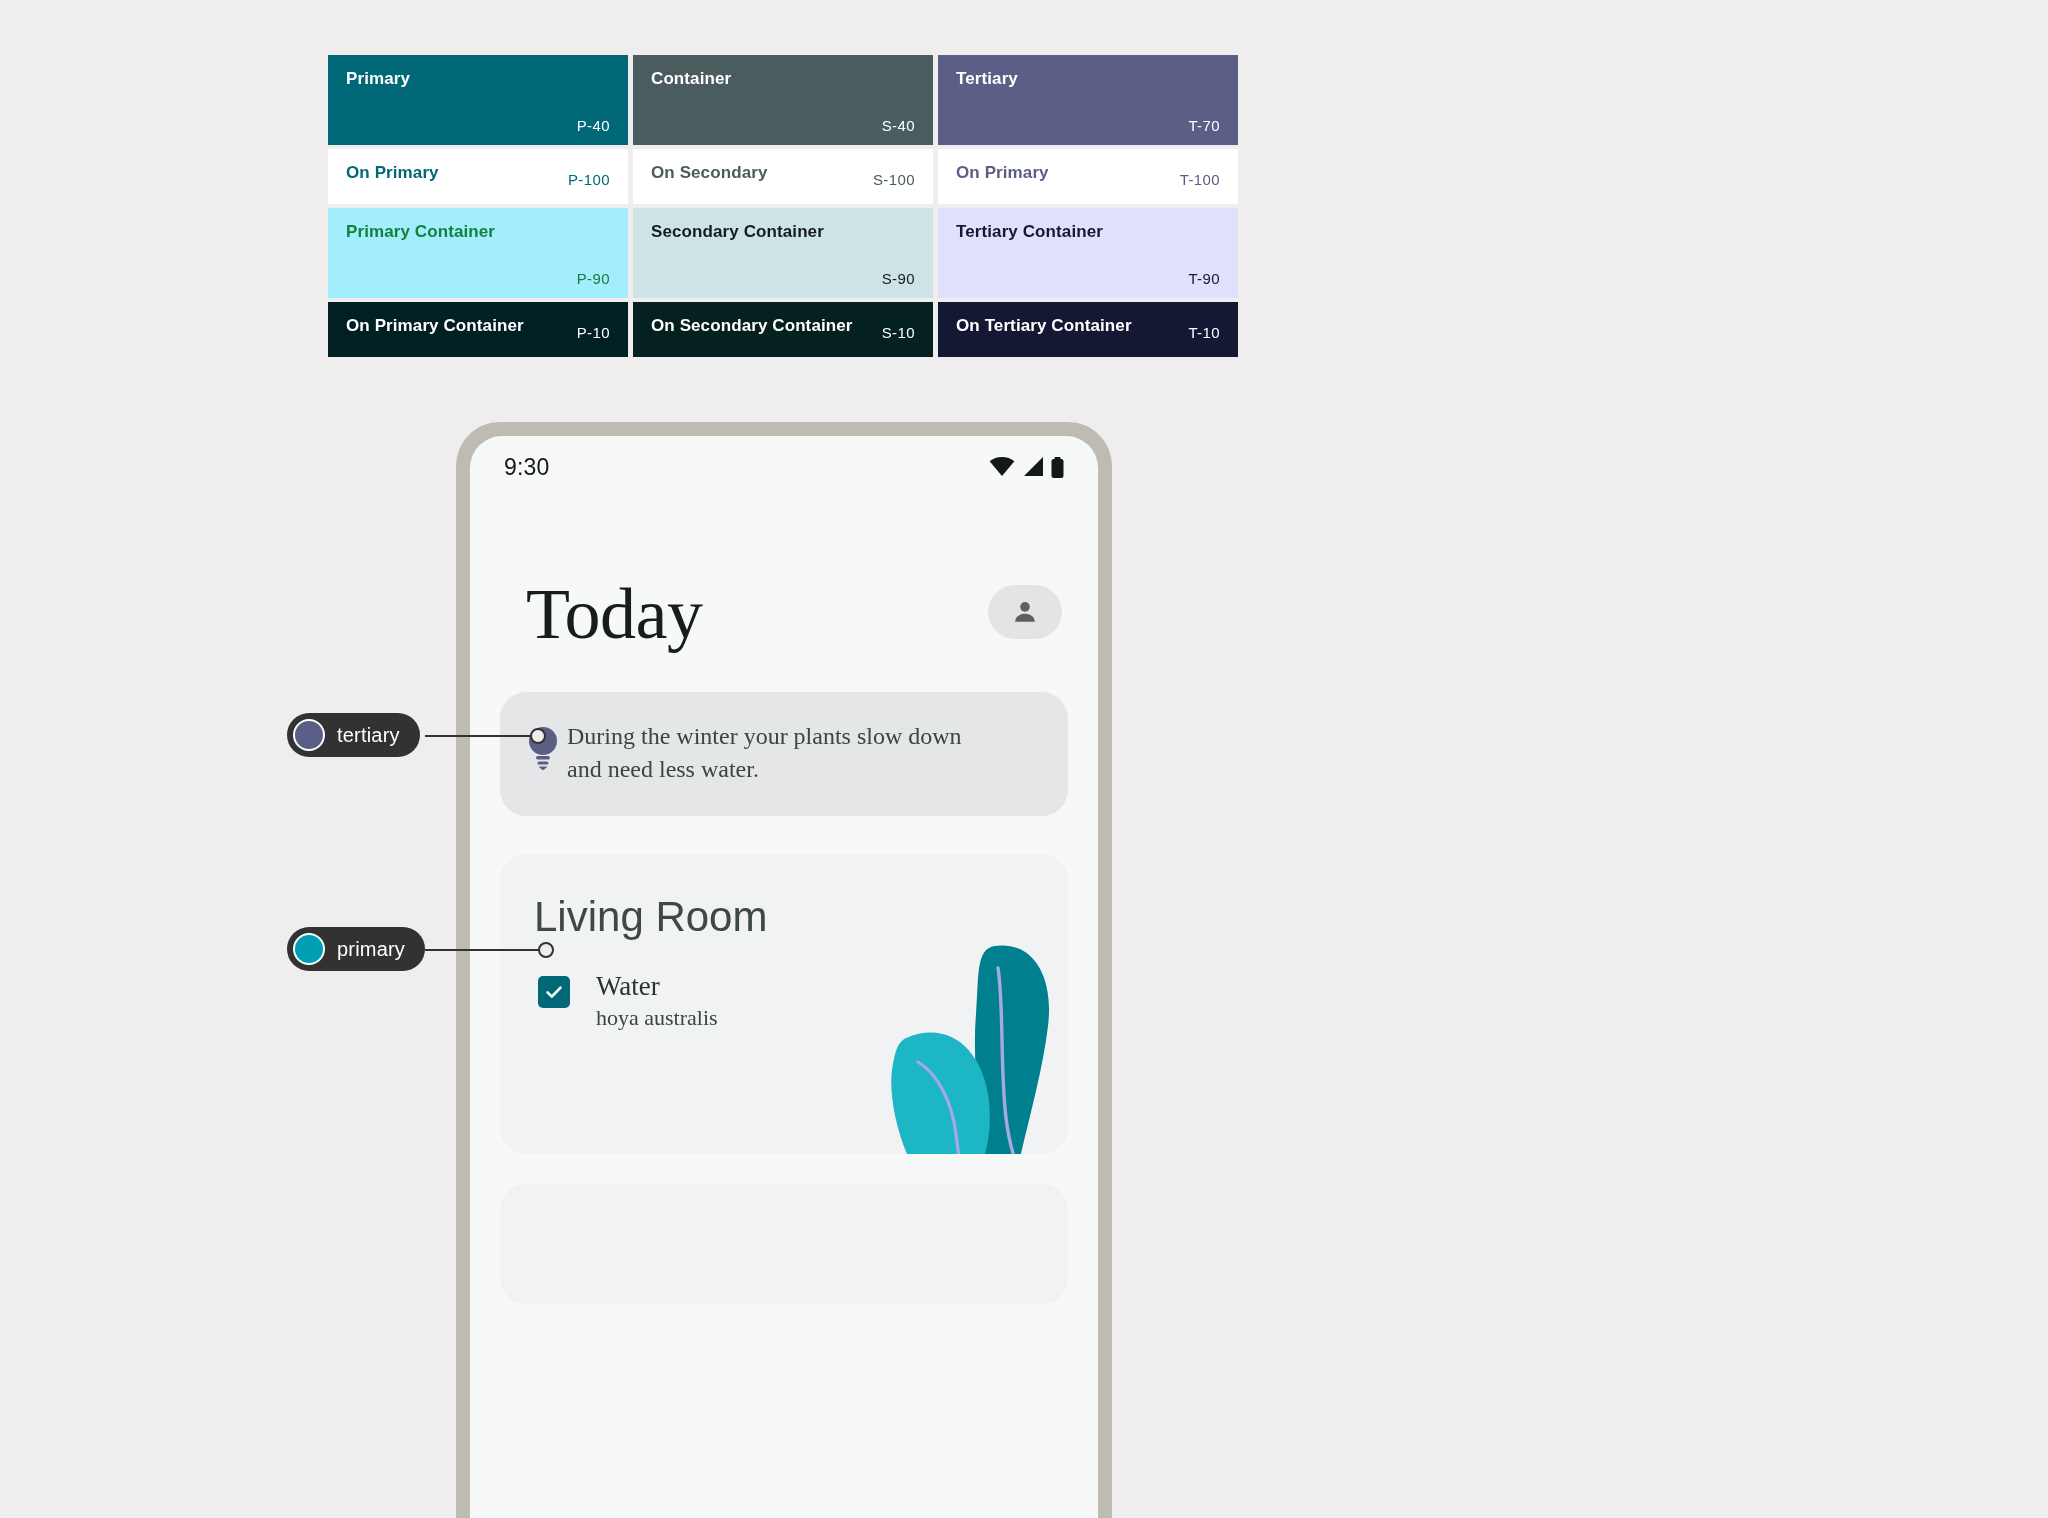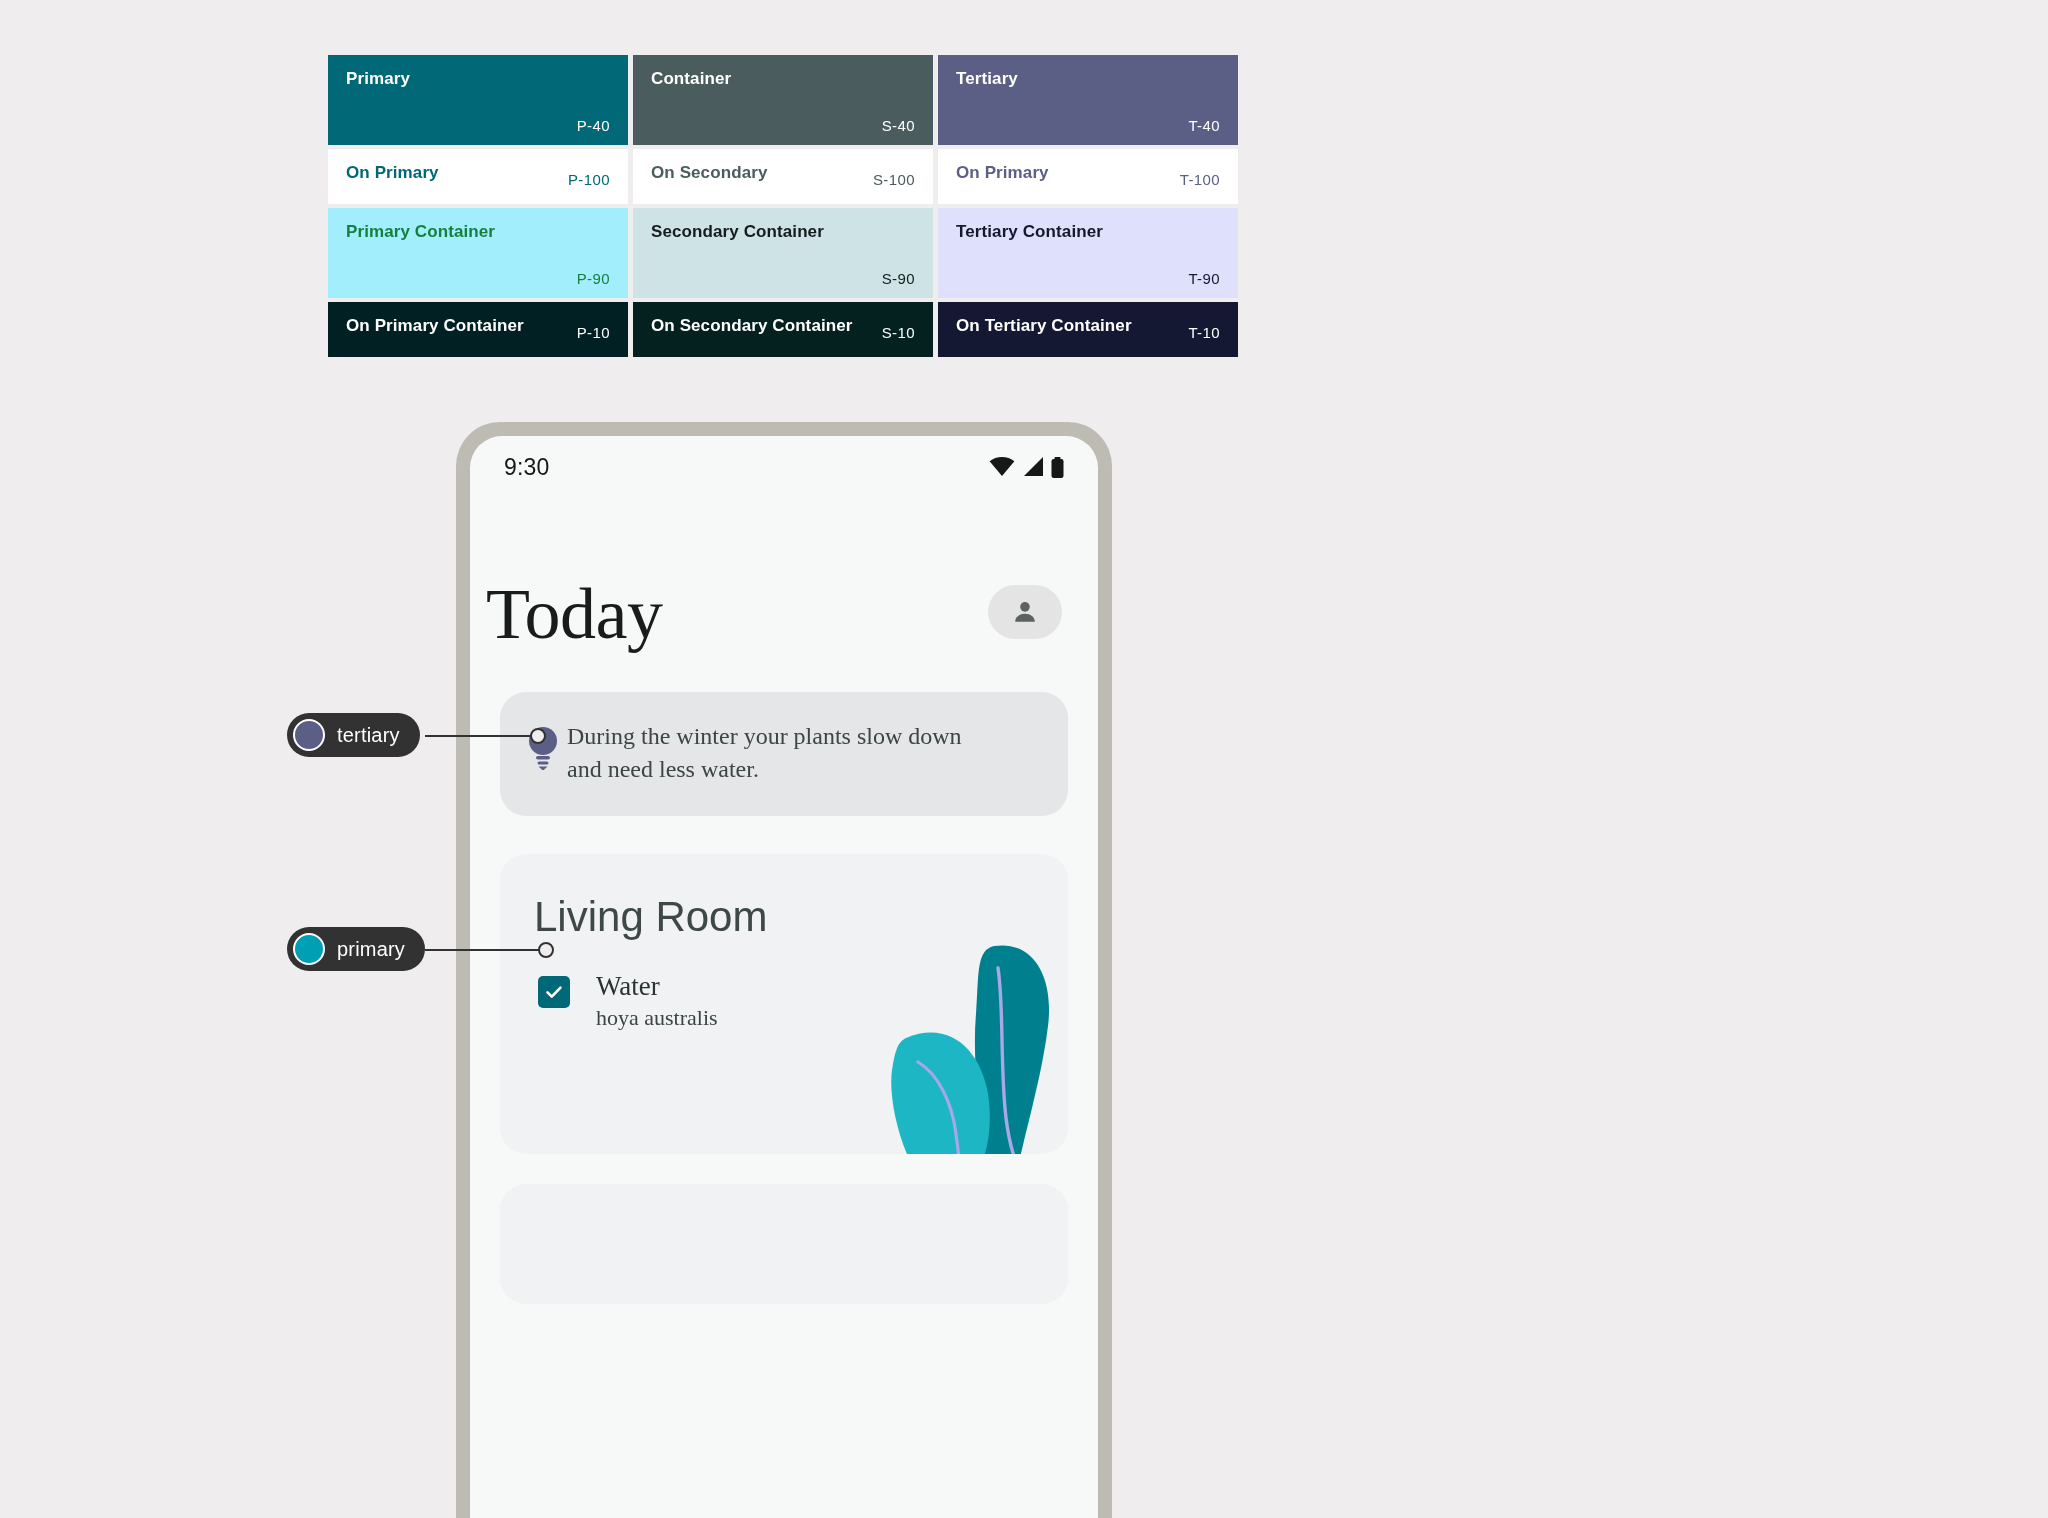--- a/index.html
+++ b/index.html
@@ -87,21 +87,22 @@
     letter-spacing: 0.2px;
   }
   #status-icons { display: flex; align-items: center; gap: 7px; }
   .sicon { display: block; }
 
   
   #app-header {
     display: flex;
     align-items: center;
     justify-content: space-between;
-    padding: 78px 36px 0 16px;
+    padding: 78px 36px 0 24px;
+    margin-left: 32px;
   }
   #page-title {
     font-family: "Liberation Serif", serif;
     font-size: 72px;
     line-height: 76px;
     font-weight: 400;
     color: #191C1C;
     letter-spacing: -0.5px;
   }
   #avatar-button {
@@ -271,21 +272,21 @@
       </div>
       <div class="swatch sw-short" style="background:#05211F;color:#FFFFFF">
         <div class="sw-name">On Secondary Container</div>
         <div class="sw-code">S-10</div>
       </div>
     </div>
 
     <div class="swatch-col">
       <div class="swatch sw-tall" style="background:#5B5F85;color:#FFFFFF">
         <div class="sw-name">Tertiary</div>
-        <div class="sw-code">T-40</div>
+        <div class="sw-code">T-70</div>
       </div>
       <div class="swatch sw-short" style="background:#FFFFFF;color:#5B5F85">
         <div class="sw-name">On Primary</div>
         <div class="sw-code">T-100</div>
       </div>
       <div class="swatch sw-tall" style="background:#DFE0FC;color:#16182F">
         <div class="sw-name">Tertiary Container</div>
         <div class="sw-code">T-90</div>
       </div>
       <div class="swatch sw-short" style="background:#151833;color:#FFFFFF">

